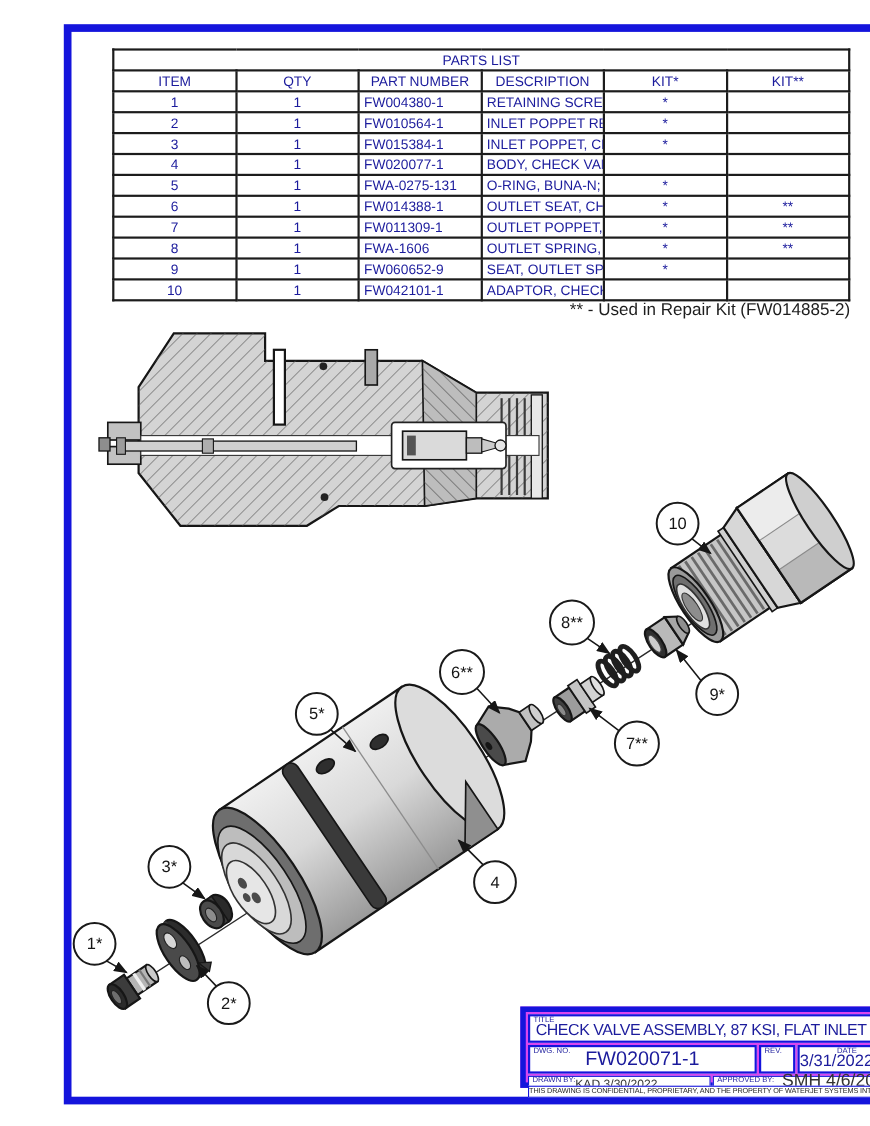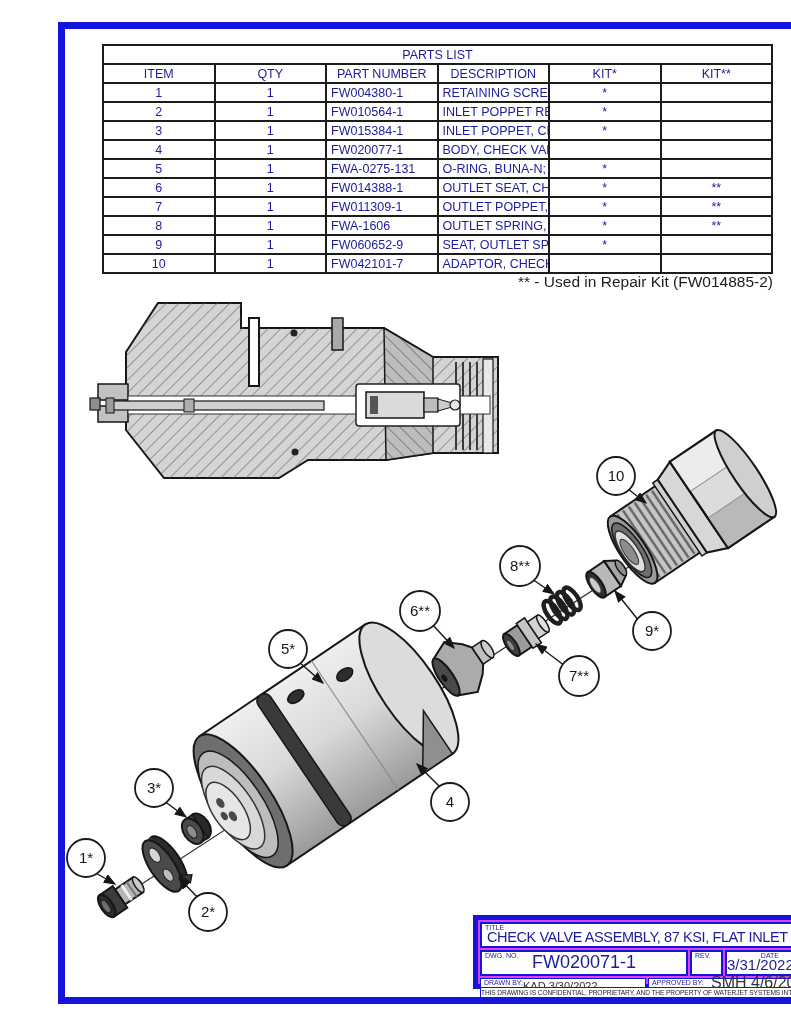--- a/index.html
+++ b/index.html
@@ -132,21 +132,21 @@
       <td class="c">9</td>
       <td class="c">1</td>
       <td class="l">FW060652-9</td>
       <td class="l">SEAT, OUTLET SPRING, CHECK VALVE, 87 KSI</td>
       <td class="c">*</td>
       <td class="c"></td>
     </tr>
     <tr>
       <td class="c">10</td>
       <td class="c">1</td>
-      <td class="l">FW042101-7</td>
+      <td class="l">FW042101-1</td>
       <td class="l">ADAPTOR, CHECK VALVE, 87 KSI</td>
       <td class="c"></td>
       <td class="c"></td>
     </tr>
   </tbody>
     </table>
 
   <div class="notes">
     <div>** - Used in Repair Kit (FW014885-2)</div>
   </div>

